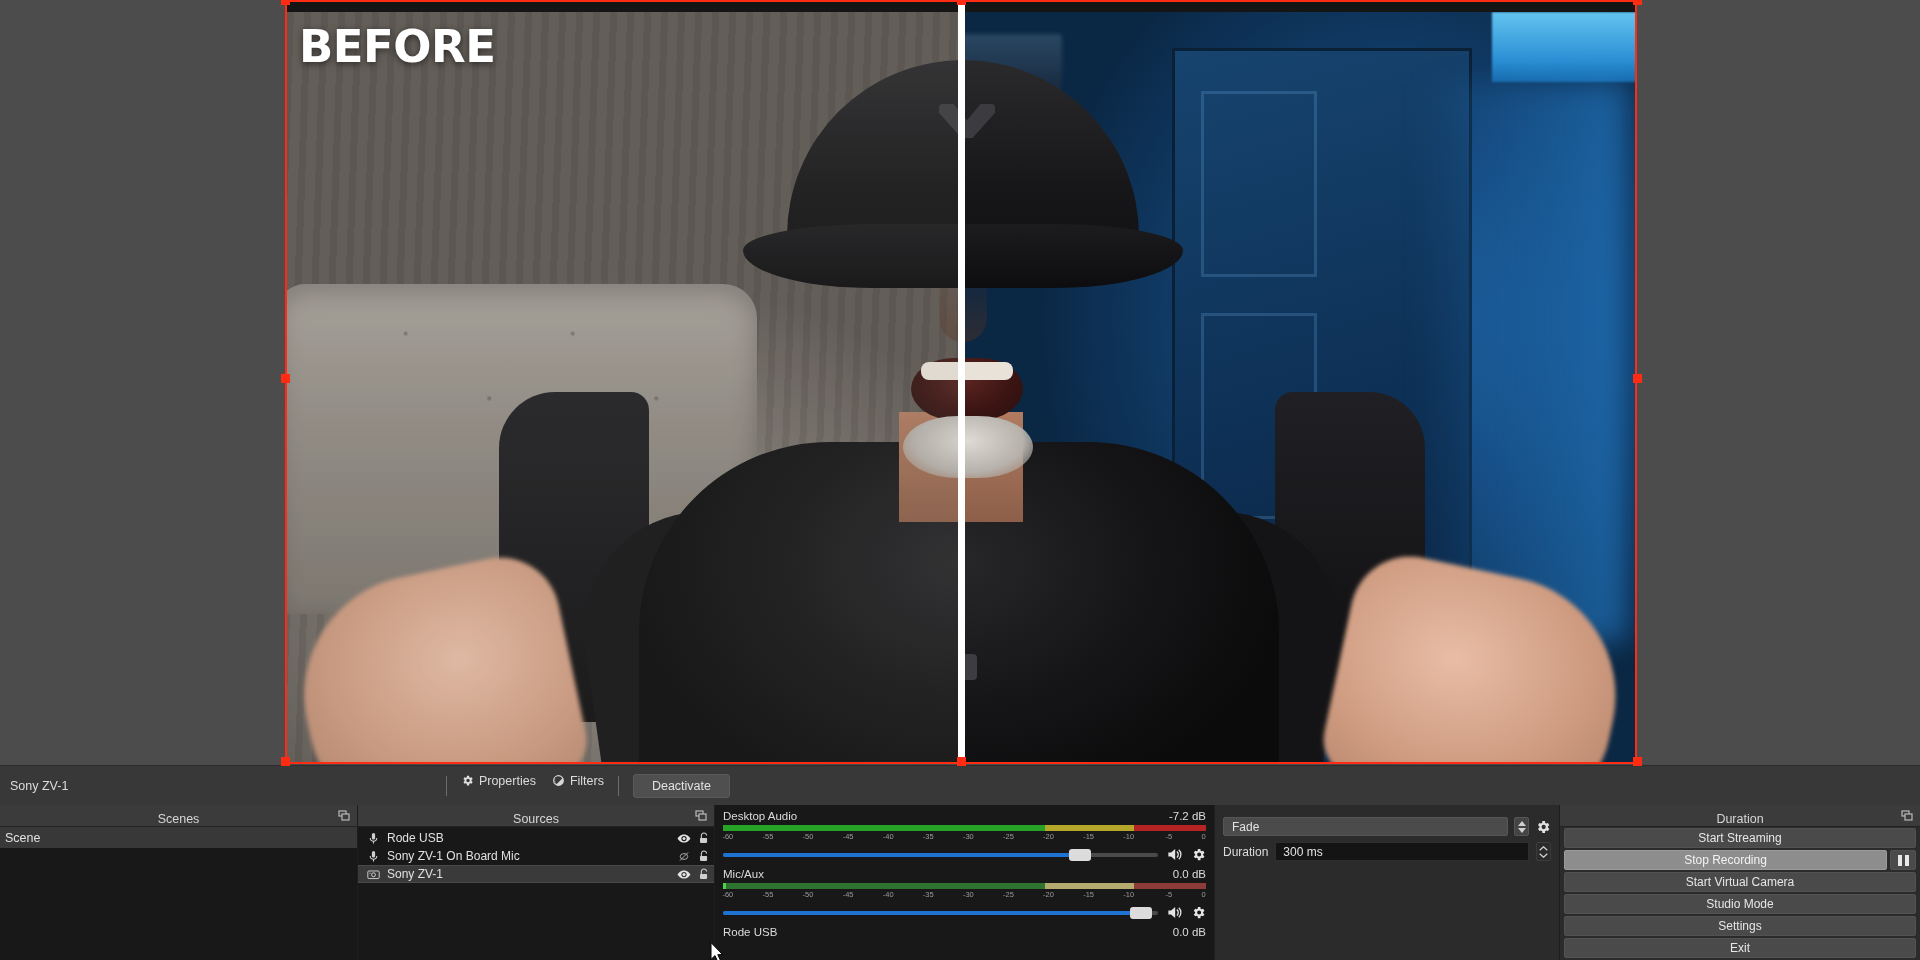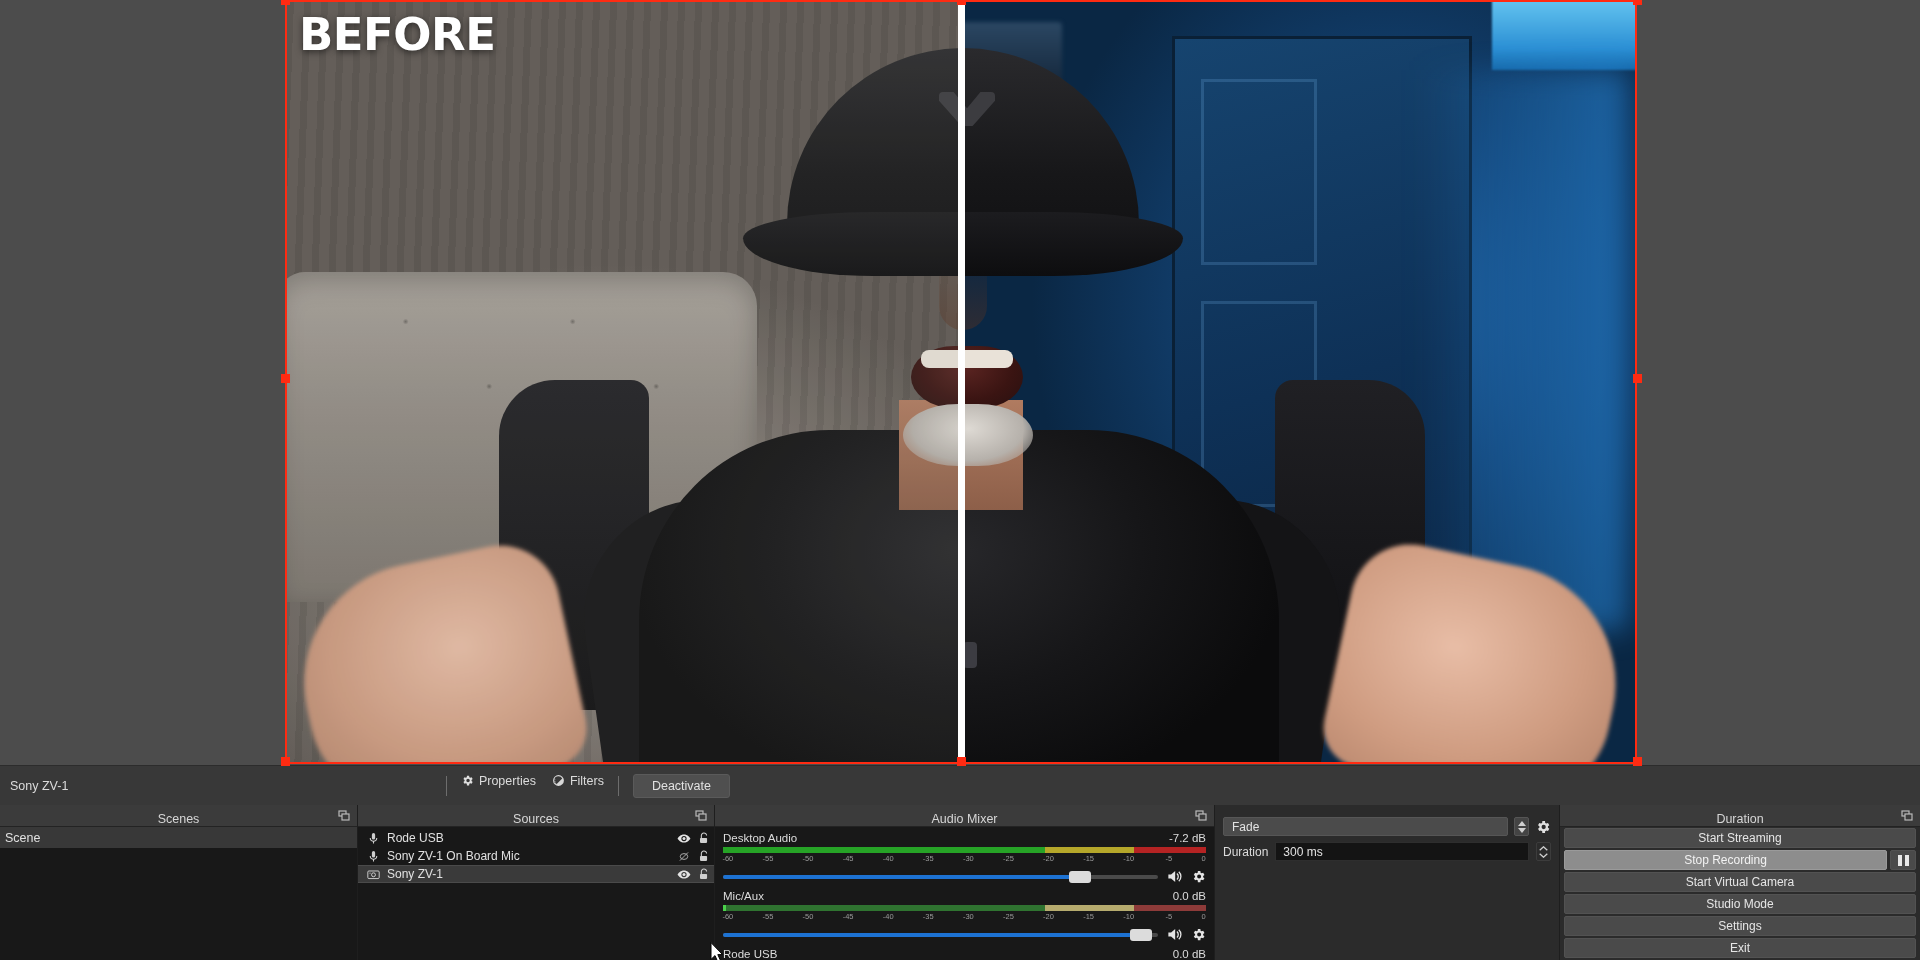--- a/index.html
+++ b/index.html
@@ -16,21 +16,21 @@
   #preview-area {
     position:absolute; left:0; top:0; width:1920px; height:765px;
     background:#4c4c4c;
   }
   #canvas-wrap {
     position:absolute; left:287px; top:0px; width:1348px; height:762px;
     overflow:hidden;
     background:#151515;
   }
   
-  .half { position:absolute; top:0; height:100%; overflow:hidden; }
+  .half { position:absolute; top:12px; height:100%; overflow:hidden; }
   .half-left  { left:0;    width:50%; }
   .half-right { left:50%;  width:50%; }
 
   .scene-bg { position:absolute; left:0; top:0; width:1348px; height:762px; }
   .half-right .scene-bg { left:-674px; }
 
   
   .bg-before {
     background:
       radial-gradient(ellipse 420px 300px at 24% 74%, #9a938d 0%, #7e7771 45%, #5d5752 100%),
@@ -562,29 +562,20 @@
               <path d="M5.5 10V6.4A4.4 4.4 0 0114.4 6"></path>
               <rect x="3.2" y="10" width="12" height="8.5" rx="1.4" fill="#cfcfcf" stroke="none"></rect>
             </svg>
         </span>
       </div>
 
     </div>
   </div>
 
   <div class="dock w-mixer">
-    <div class="dock-title">
-      <span>Audio Mixer</span>
-      <span class="popout">
-        <svg width="12" height="11" viewBox="0 0 12 11" fill="none" stroke="#b9b9b9" stroke-width="1.2">
-            <rect x="1" y="1" width="7" height="5"></rect>
-            <rect x="4" y="4" width="7" height="6" fill="#3b3b3b"></rect>
-          </svg>
-      </span>
-    </div>
     <div class="dock-body">
 
       <div class="mix-ch">
         <div class="mix-head">
           <span>Desktop Audio</span>
           <span class="mix-db">-7.2 dB</span>
         </div>
         <div class="meter">
           <div class="seg-g" style="width:66.6%"></div>
             <div class="seg-y" style="width:18.4%"></div>

